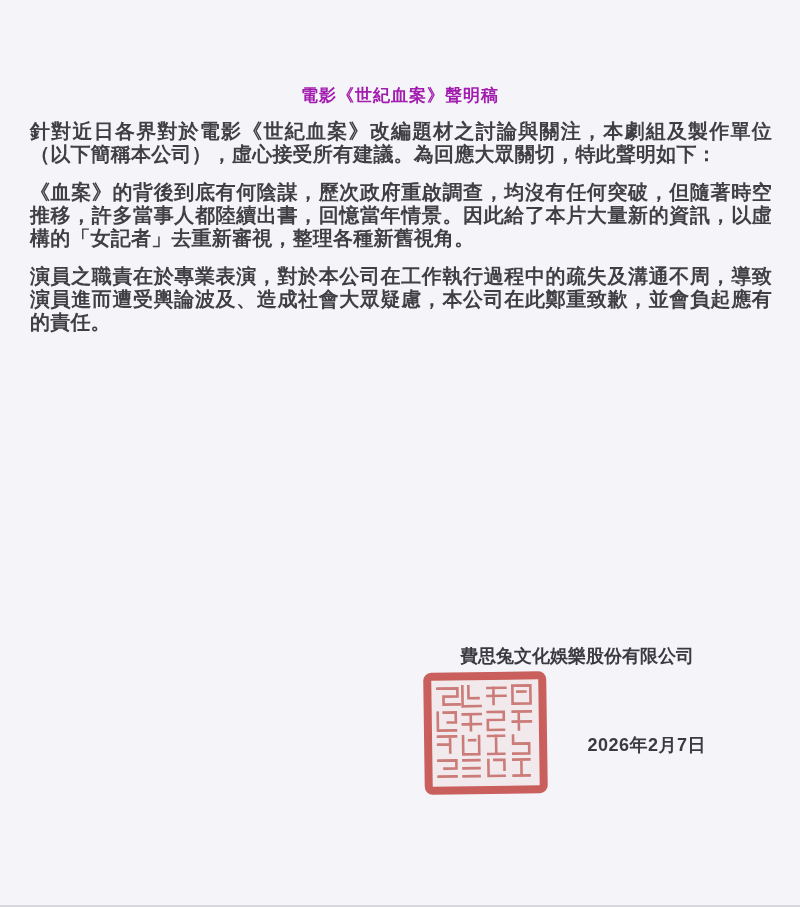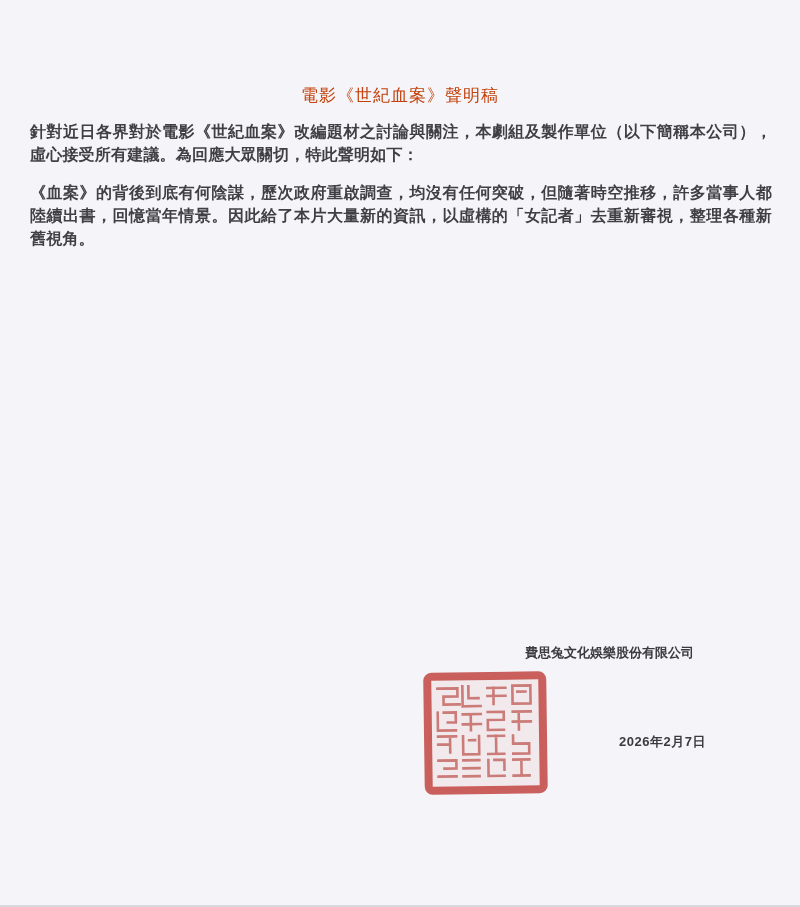--- a/index.html
+++ b/index.html
@@ -18,41 +18,41 @@
     overflow: hidden;
   }
   .doc-title {
     position: absolute;
     top: 84px;
     left: 0;
     right: 0;
     margin: 0;
     text-align: center;
     font-size: 17px;
-    font-weight: normal;
+    font-weight: bold;
     letter-spacing: 1px;
-    color: #c2410c;
+    color: #a21caf;
   }
   .doc-body {
     position: absolute;
     top: 120px;
     left: 30px;
     width: 742px;
-    font-size: 16px;
+    font-size: 20px;
     line-height: 23px;
     font-weight: 600;
     text-align: justify;
     letter-spacing: 0.2px;
   }
   .doc-body p {
     margin: 0 0 15px 0;
   }
   .sig-line {
     position: absolute;
-    font-size: 13px;
+    font-size: 18px;
     font-weight: 600;
     white-space: nowrap;
     color: #3a3a40;
   }
   .sig-company-primary   { top: 644px; right: 106px; }
   .sig-company-secondary { top: 689px; right: 74px;  }
   .sig-date              { top: 733px; right: 94px; letter-spacing: 0.5px; }
   .seal {
     position: absolute;
     left: 422px;
@@ -77,20 +77,21 @@
 </head>
 <body>
 
 <div class="paper">
 
   <h1 class="doc-title">電影《世紀血案》聲明稿</h1>
 
   <div class="doc-body">
     <p>針對近日各界對於電影《世紀血案》改編題材之討論與關注，本劇組及製作單位（以下簡稱本公司），虛心接受所有建議。為回應大眾關切，特此聲明如下：</p>
     <p>《血案》的背後到底有何陰謀，歷次政府重啟調查，均沒有任何突破，但隨著時空推移，許多當事人都陸續出書，回憶當年情景。因此給了本片大量新的資訊，以虛構的「女記者」去重新審視，整理各種新舊視角。</p>
+    <p>演員之職責在於專業表演，對於本公司在工作執行過程中的疏失及溝通不周，導致演員進而遭受輿論波及、造成社會大眾疑慮，本公司在此鄭重致歉，並會負起應有的責任。</p>
   </div>
 
   <div class="sig-line sig-company-primary">費思兔文化娛樂股份有限公司</div>
   <div class="sig-line sig-date">2026年2月7日</div>
 
   <div class="seal">
     <svg viewBox="0 0 128 130" xmlns="http://www.w3.org/2000/svg">
 
       <rect x="6" y="7" width="115" height="114" rx="4" fill="rgba(200,66,60,0.06)" stroke="#c8423c" stroke-width="8" stroke-opacity="0.82"></rect>
 

